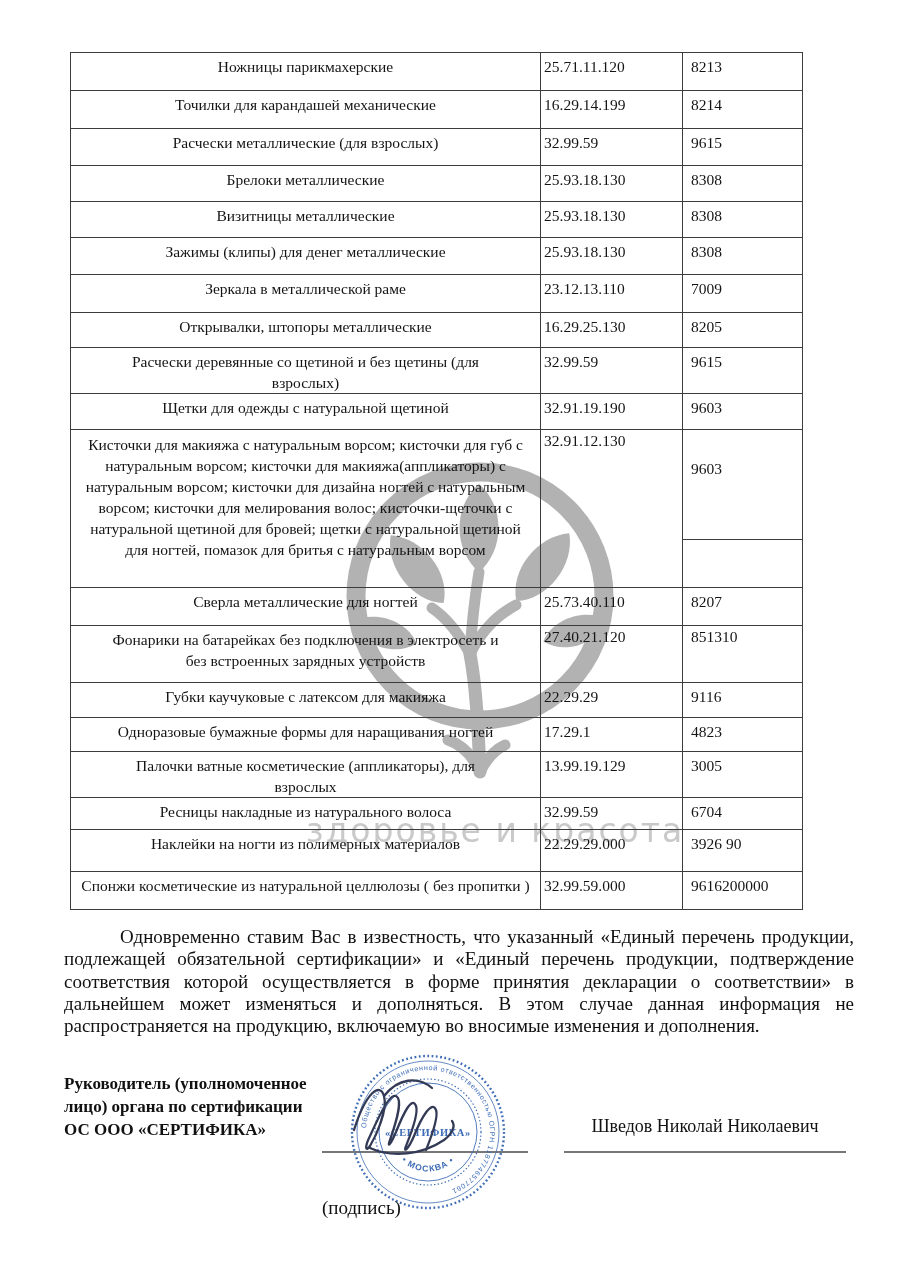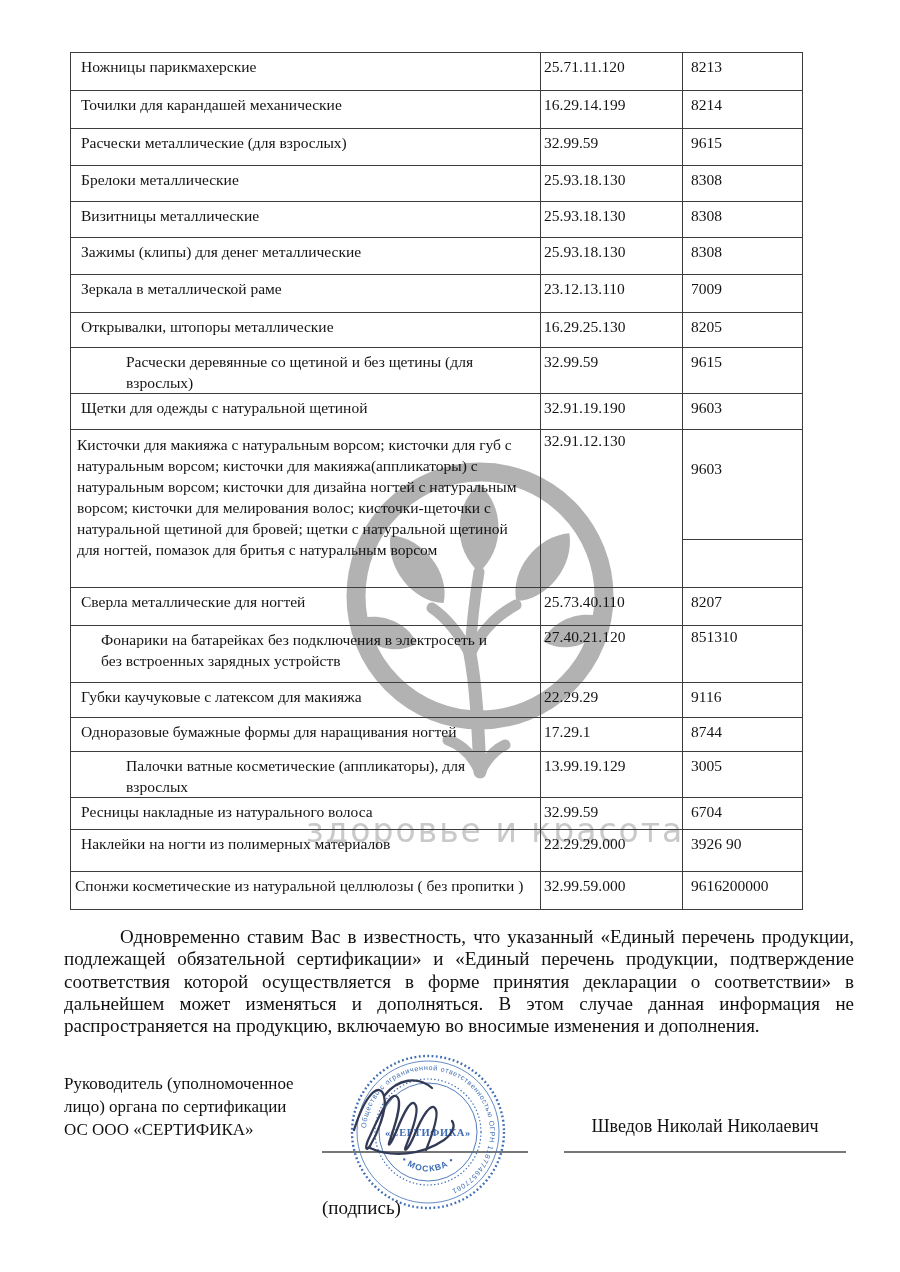--- a/index.html
+++ b/index.html
@@ -11,37 +11,37 @@
   .wm-word{position:absolute;left:244px;top:676px;font-family:"DejaVu Sans",sans-serif;
            font-weight:bold;font-size:96px;letter-spacing:-3px;color:#b6b6b6;line-height:100px;}
   .wm-sub{position:absolute;left:306px;top:811px;font-family:"DejaVu Sans",sans-serif;
           font-size:33px;letter-spacing:2px;color:#c9c9c9;}
 
   
   table.products{position:absolute;left:70px;top:52px;width:732px;z-index:1;
                  border-collapse:collapse;table-layout:fixed;background:transparent;}
   table.products td{border:1px solid #3c3c3c;font-size:15.5px;line-height:21px;
                     color:#141414;vertical-align:top;background:transparent;}
-  td.c1{text-align:left;padding:3px 10px 0;}
+  td.c1{text-align:center;padding:3px 10px 0;}
   td.c2{text-align:left;padding:3px 2px 0 3px;}
   td.c3{text-align:left;padding:3px 2px 0 8px;}
   td.narrow{padding-left:55px;padding-right:55px;}
   td.mid{padding-left:30px;padding-right:30px;}
   td.wide{padding-left:4px;padding-right:4px;}
   td.vm{vertical-align:middle;padding-top:0;}
   td.bigname{padding:4px 6px 0;line-height:22.5px;}
   td.tnsplit{padding-top:28px;}
 
   
   .para{position:absolute;left:56px;top:918px;width:790px;z-index:1;margin:8px;
         font-size:19px;line-height:22.3px;text-align:justify;text-indent:56px;color:#111;}
 
   
   .sig-left{position:absolute;left:64px;top:1072px;width:270px;z-index:1;
-            font-size:17px;line-height:23px;white-space:pre-line;color:#111;}
+            font-size:17px;line-height:23px;white-space:pre-line;color:#111;font-weight:bold;}
   .sig-line{position:absolute;height:1.5px;background:#777;z-index:1;}
   .line-sign{left:322px;top:1151px;width:206px;}
   .line-fio{left:564px;top:1151px;width:282px;}
   .cap-sign{position:absolute;left:322px;top:1157px;width:206px;text-align:left;
             font-size:19px;color:#111;z-index:3;margin-top:40px;}
   .cap-fio{position:absolute;left:564px;top:1157px;width:282px;text-align:center;
            font-size:15.5px;color:#111;z-index:1;}
   .fio-name{position:absolute;left:564px;top:1116px;width:282px;text-align:center;
             font-size:18px;color:#111;z-index:1;}
 
@@ -151,21 +151,21 @@
           <td class="c3 vm">851310</td>
         </tr>
       <tr style="height:35px">
           <td class="c1">Губки каучуковые с латексом для макияжа</td>
           <td class="c2">22.29.29</td>
           <td class="c3">9116</td>
         </tr>
       <tr style="height:34px">
           <td class="c1">Одноразовые бумажные формы для наращивания ногтей</td>
           <td class="c2">17.29.1</td>
-          <td class="c3">8744</td>
+          <td class="c3">4823</td>
         </tr>
       <tr style="height:46px">
           <td class="c1 narrow">Палочки ватные косметические (аппликаторы), для взрослых</td>
           <td class="c2">13.99.19.129</td>
           <td class="c3">3005</td>
         </tr>
       <tr style="height:32px">
           <td class="c1">Ресницы накладные из натурального волоса</td>
           <td class="c2">32.99.59</td>
           <td class="c3">6704</td>

